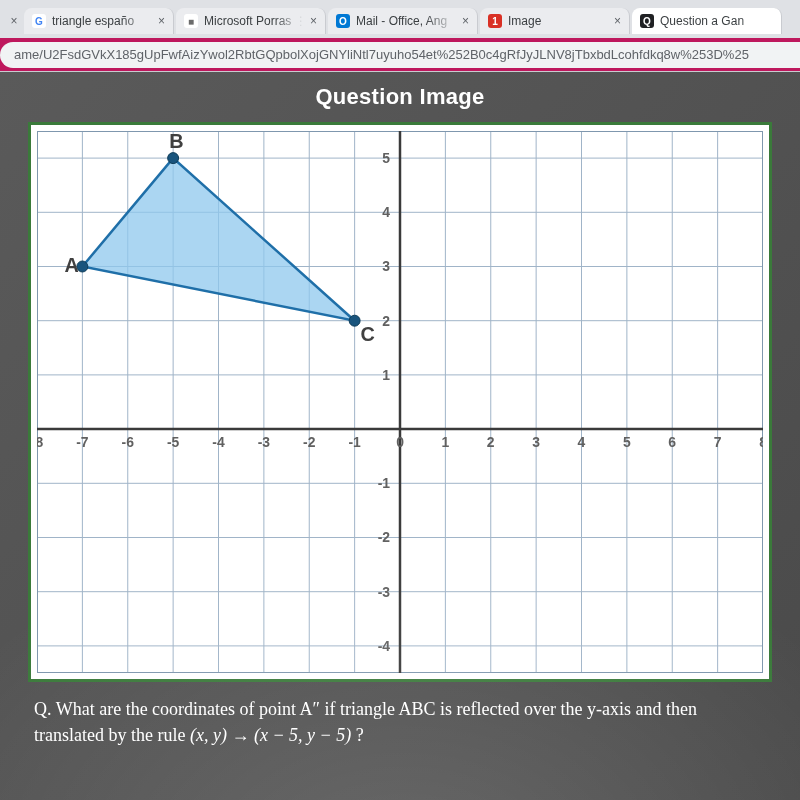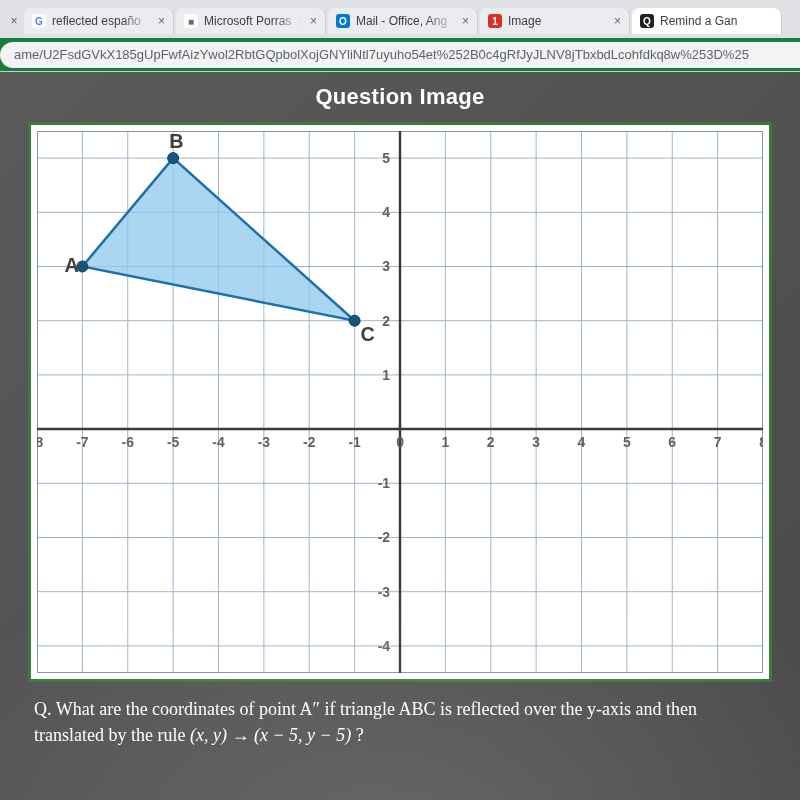--- a/index.html
+++ b/index.html
@@ -37,21 +37,21 @@
     white-space: nowrap;
     flex: 1;
     border-right: 1px solid #c9cbd0;
   }
   .tab.active { background: #fff; }
   .tab .favicon { width:14px; height:14px; display:inline-flex; align-items:center; justify-content:center; font-size:10px; border-radius:3px; }
   .tab .label { flex:1; overflow:hidden; text-overflow: clip; mask-image: linear-gradient(90deg,#000 70%,transparent); -webkit-mask-image: linear-gradient(90deg,#000 70%,transparent);}
   .tab .close { color:#5f6368; font-size:12px; }
   .addr-bar {
     height: 34px;
-    background: #15803d;
+    background: #be185d;
     display:flex;
     align-items:center;
     padding: 4px 0;
     border-bottom: 1px solid #c9cbd0;
   }
   .addr-field {
     flex:1;
     background:#f1f3f4;
     border-radius: 16px 0 0 16px;
     height: 26px;
@@ -115,41 +115,41 @@
   }
 </style>
 </head>
 <body>
 
 <div class="tab-strip">
   <div class="leading-close">×</div>
 
 <div class="tab">
       <span class="favicon" style="background: rgb(255, 255, 255); color: rgb(66, 133, 244); font-weight: 700;">G</span>
-      <span class="label">reflected españo</span>
+      <span class="label">triangle españo</span>
       <span class="close">×</span>
     </div>
     <div class="tab">
       <span class="favicon" style="background: rgb(255, 255, 255); color: rgb(107, 107, 107); font-weight: 700;">■</span>
       <span class="label">Microsoft Porras ⋮</span>
       <span class="close">×</span>
     </div>
     <div class="tab">
       <span class="favicon" style="background: rgb(0, 120, 212); color: rgb(255, 255, 255); font-weight: 700;">O</span>
       <span class="label">Mail - Office, Ang</span>
       <span class="close">×</span>
     </div>
     <div class="tab">
       <span class="favicon" style="background: rgb(217, 48, 37); color: rgb(255, 255, 255); font-weight: 700;">1</span>
       <span class="label">Image</span>
       <span class="close">×</span>
     </div>
     <div class="tab active">
       <span class="favicon" style="background: rgb(32, 33, 36); color: rgb(255, 255, 255); font-weight: 700;">Q</span>
-      <span class="label">Remind a Gan</span>
+      <span class="label">Question a Gan</span>
     </div>
   </div>
 
 <div class="addr-bar">
   <div class="addr-field">ame/U2FsdGVkX185gUpFwfAizYwol2RbtGQpbolXojGNYliNtl7uyuho54et%252B0c4gRfJyJLNV8jTbxbdLcohfdkq8w%253D%25</div>
 </div>
 
 <div class="content">
   <div class="title">Question Image</div>
 

